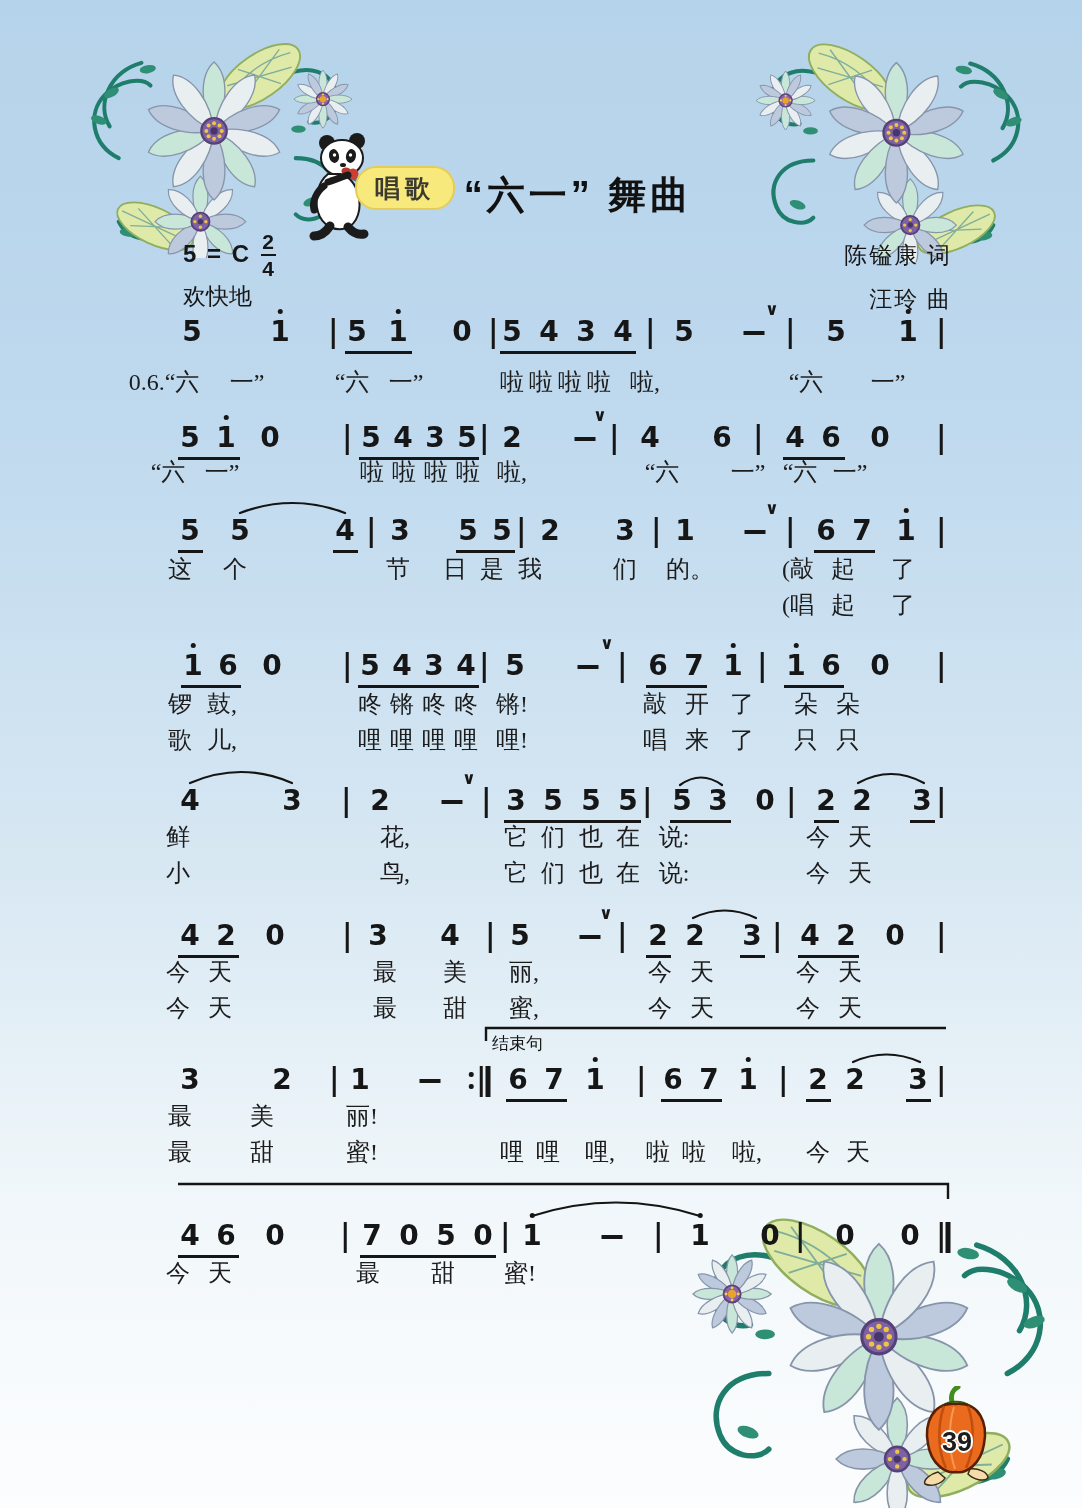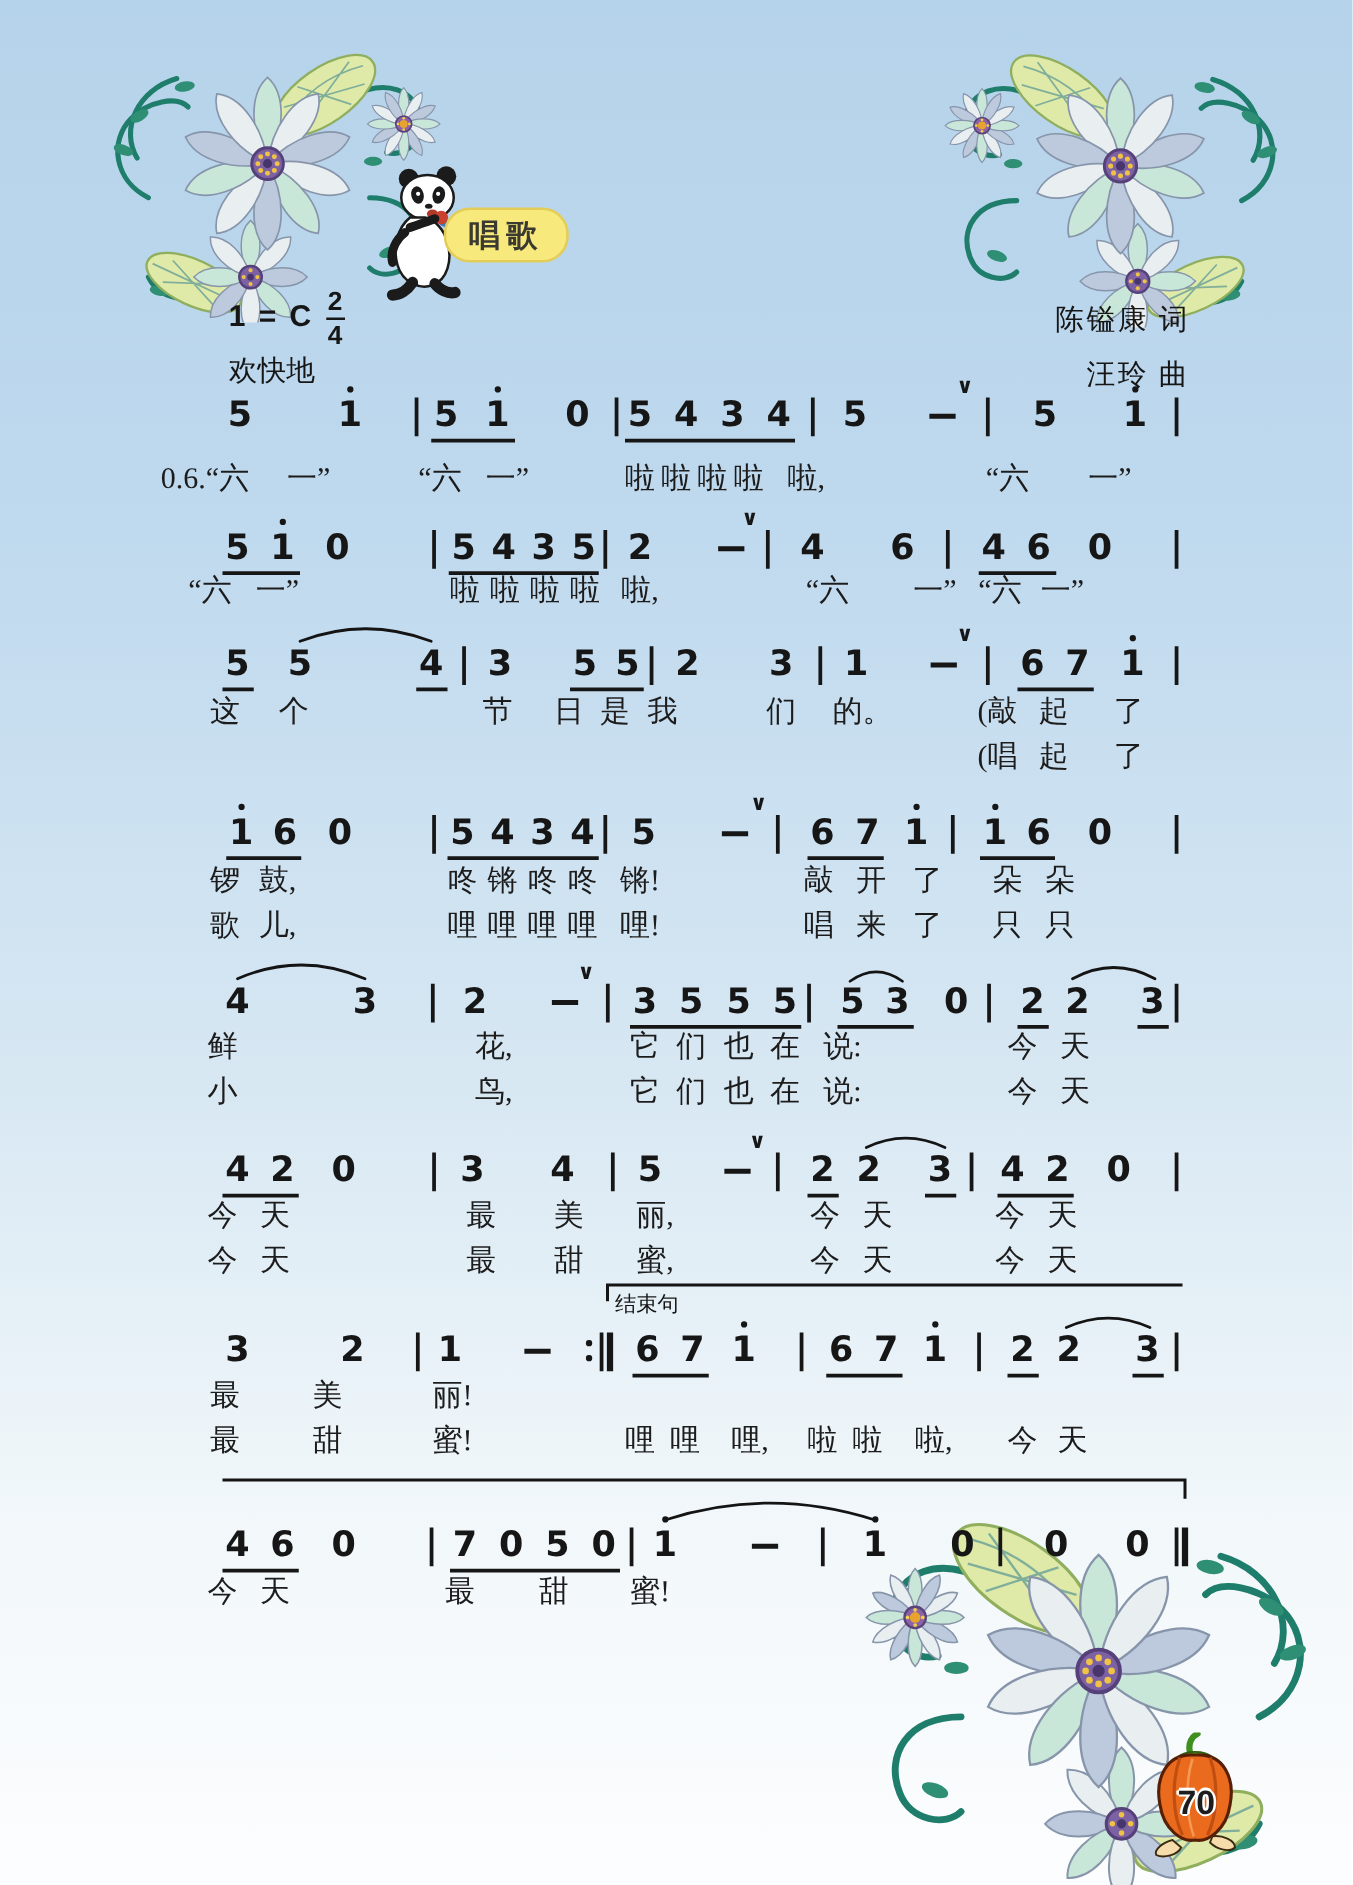--- a/index.html
+++ b/index.html
@@ -185,26 +185,27 @@
     </svg>
   <svg class="deco" style="left:688px;top:1190px;width:394px;height:318px" viewBox="0 0 320 260">
     <use href="#fc" transform="translate(320,0) scale(-1,1)"></use>
     </svg>
   <svg class="deco" style="left:298px;top:130px;width:82px;height:112px" viewBox="0 0 78 112">
       <use href="#panda"></use>
     </svg>
   <svg class="deco" style="left:916px;top:1386px;width:82px;height:104px" viewBox="0 0 78 104">
       <use href="#pepper"></use>
     </svg>
-  <span class="pageno">70</span>
+  <span class="pageno">39</span>
 
   <div class="badge">
     <span>唱歌</span>
   </div>
-  <div class="keysig">1 = C</div>
+  <div class="title">“六一” 舞曲</div>
+  <div class="keysig">5 = C</div>
   <div class="meter">
     <span>2</span>
     <span class="mline"></span>
     <span>4</span>
   </div>
   <div class="tempo">欢快地</div>
   <div class="credit" style="top:240px">陈镒康 词</div>
   <div class="credit" style="top:284px">汪玲 曲</div>
 
   <div class="ending-label" id="ending-label" style="left: 492px; top: 1032px;">结束句</div>

